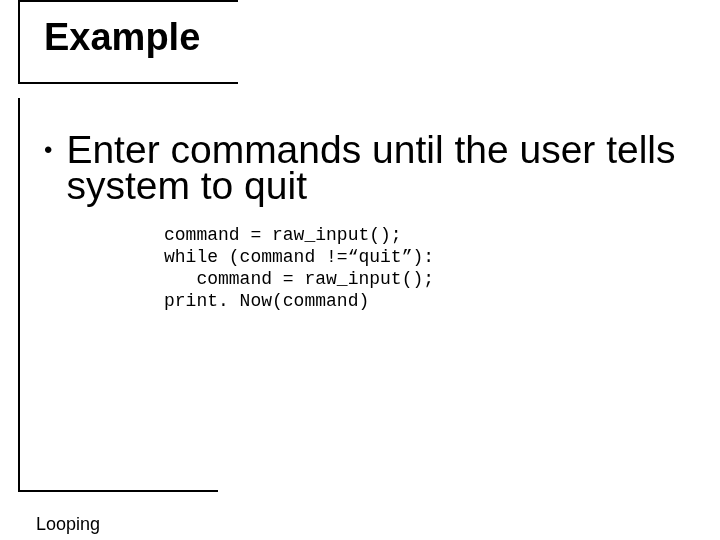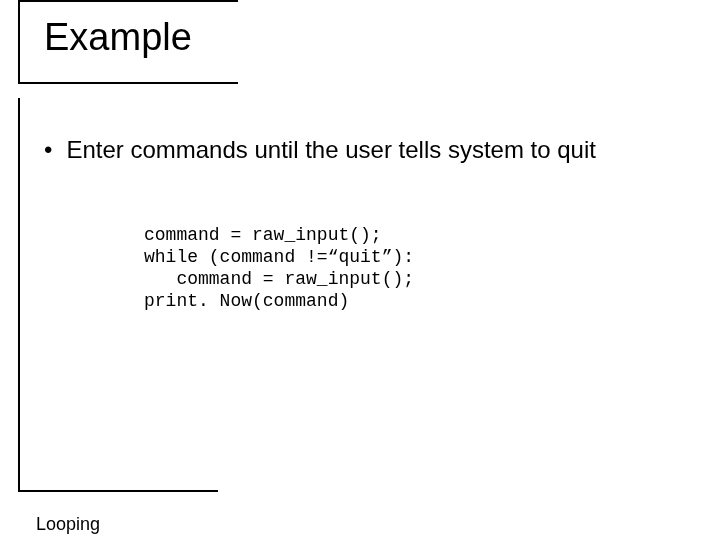--- a/index.html
+++ b/index.html
@@ -48,21 +48,21 @@
     top: 82px;
     width: 220px;
     height: 0;
     border-top: 2px solid #000;
   }
   .title-text {
     position: absolute;
     left: 26px;
     top: 16px;
     font-size: 38px;
-    font-weight: 400;
+    font-weight: 700;
     letter-spacing: 0;
   }
 
   
   .body-left-rule {
     position: absolute;
     left: 18px;
     top: 98px;
     width: 0;
     height: 392px;
@@ -77,29 +77,29 @@
     width: 640px;
     display: flex;
     align-items: flex-start;
   }
   .bullet-dot {
     font-size: 24px;
     line-height: 36px;
     margin-right: 14px;
   }
   .bullet-text {
-    font-size: 24px;
+    font-size: 39px;
     line-height: 36px;
     font-weight: 400;
   }
 
   
   .code-block {
     position: absolute;
-    left: 144px;
+    left: 164px;
     top: 224px;
     font-family: "Courier New", Courier, monospace;
     font-size: 18px;
     line-height: 22px;
     white-space: pre;
   }
 
   
   .footer-rule {
     position: absolute;

